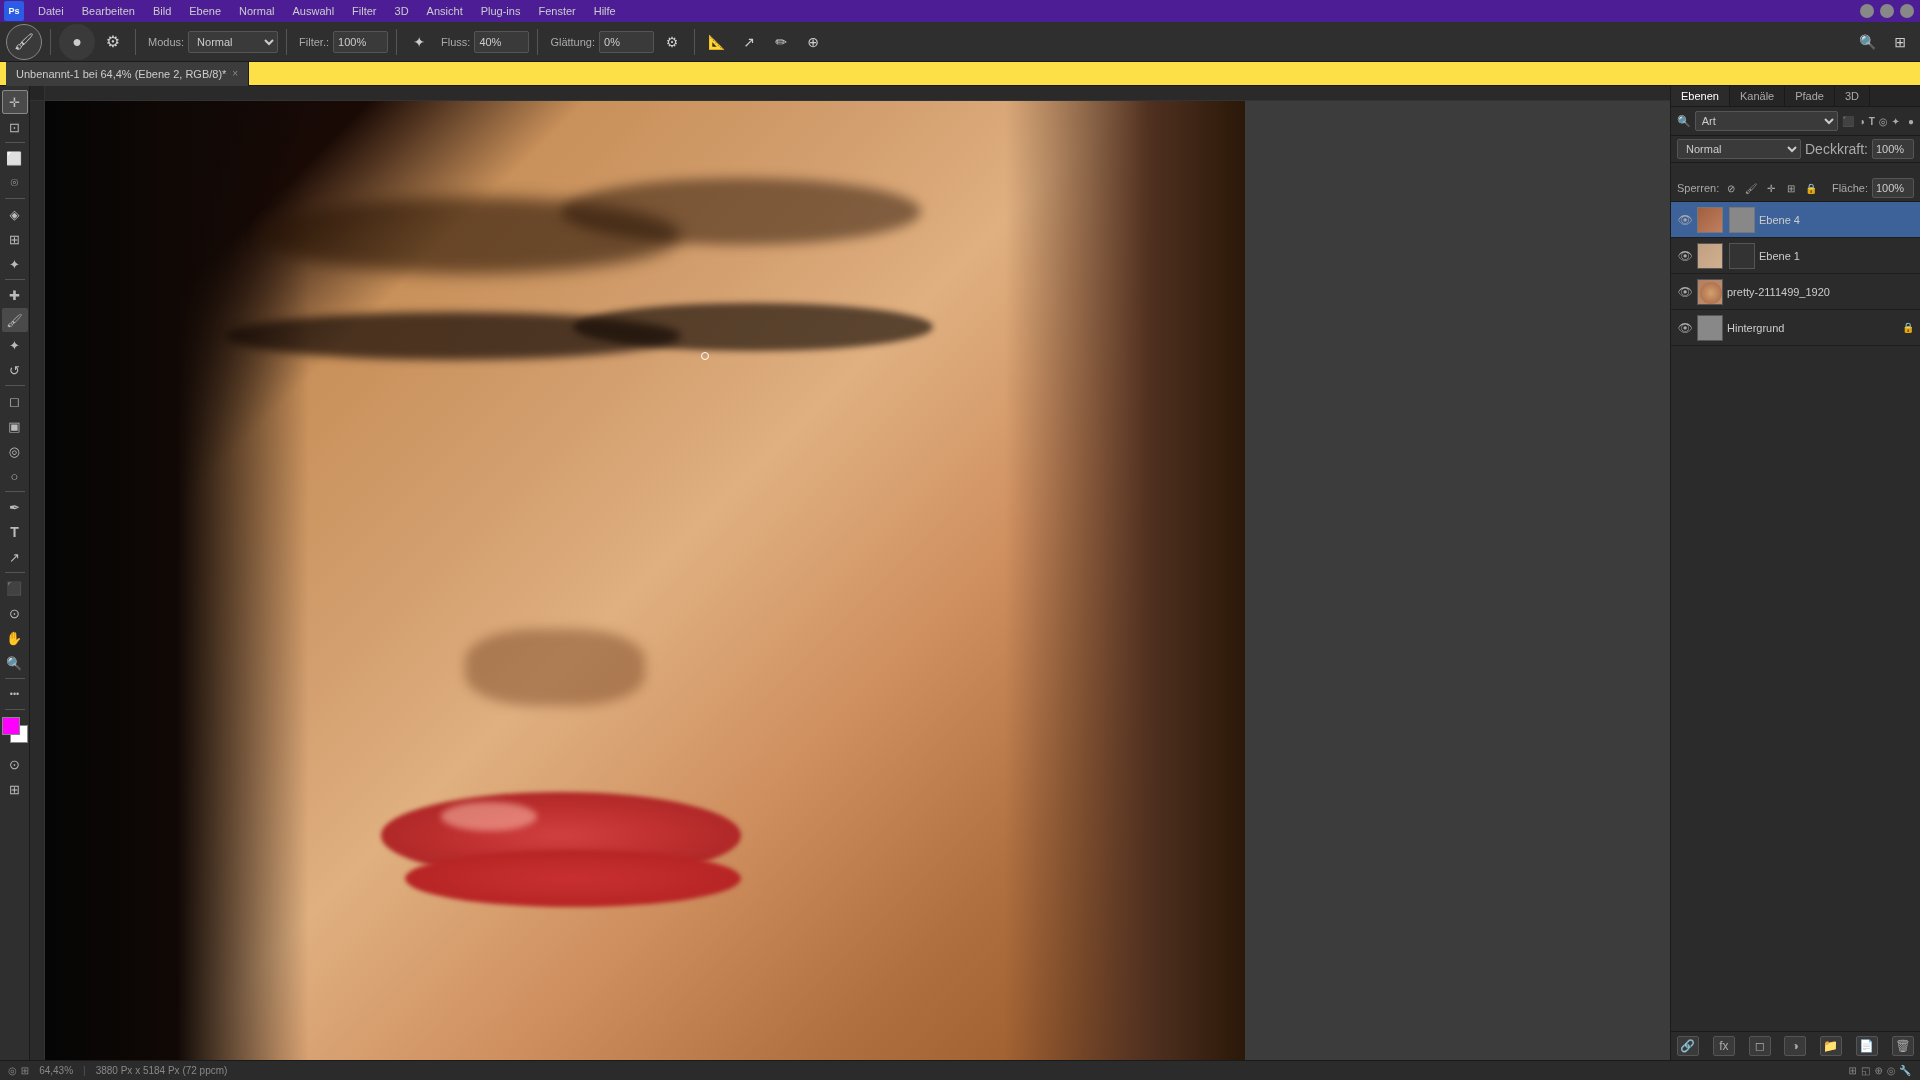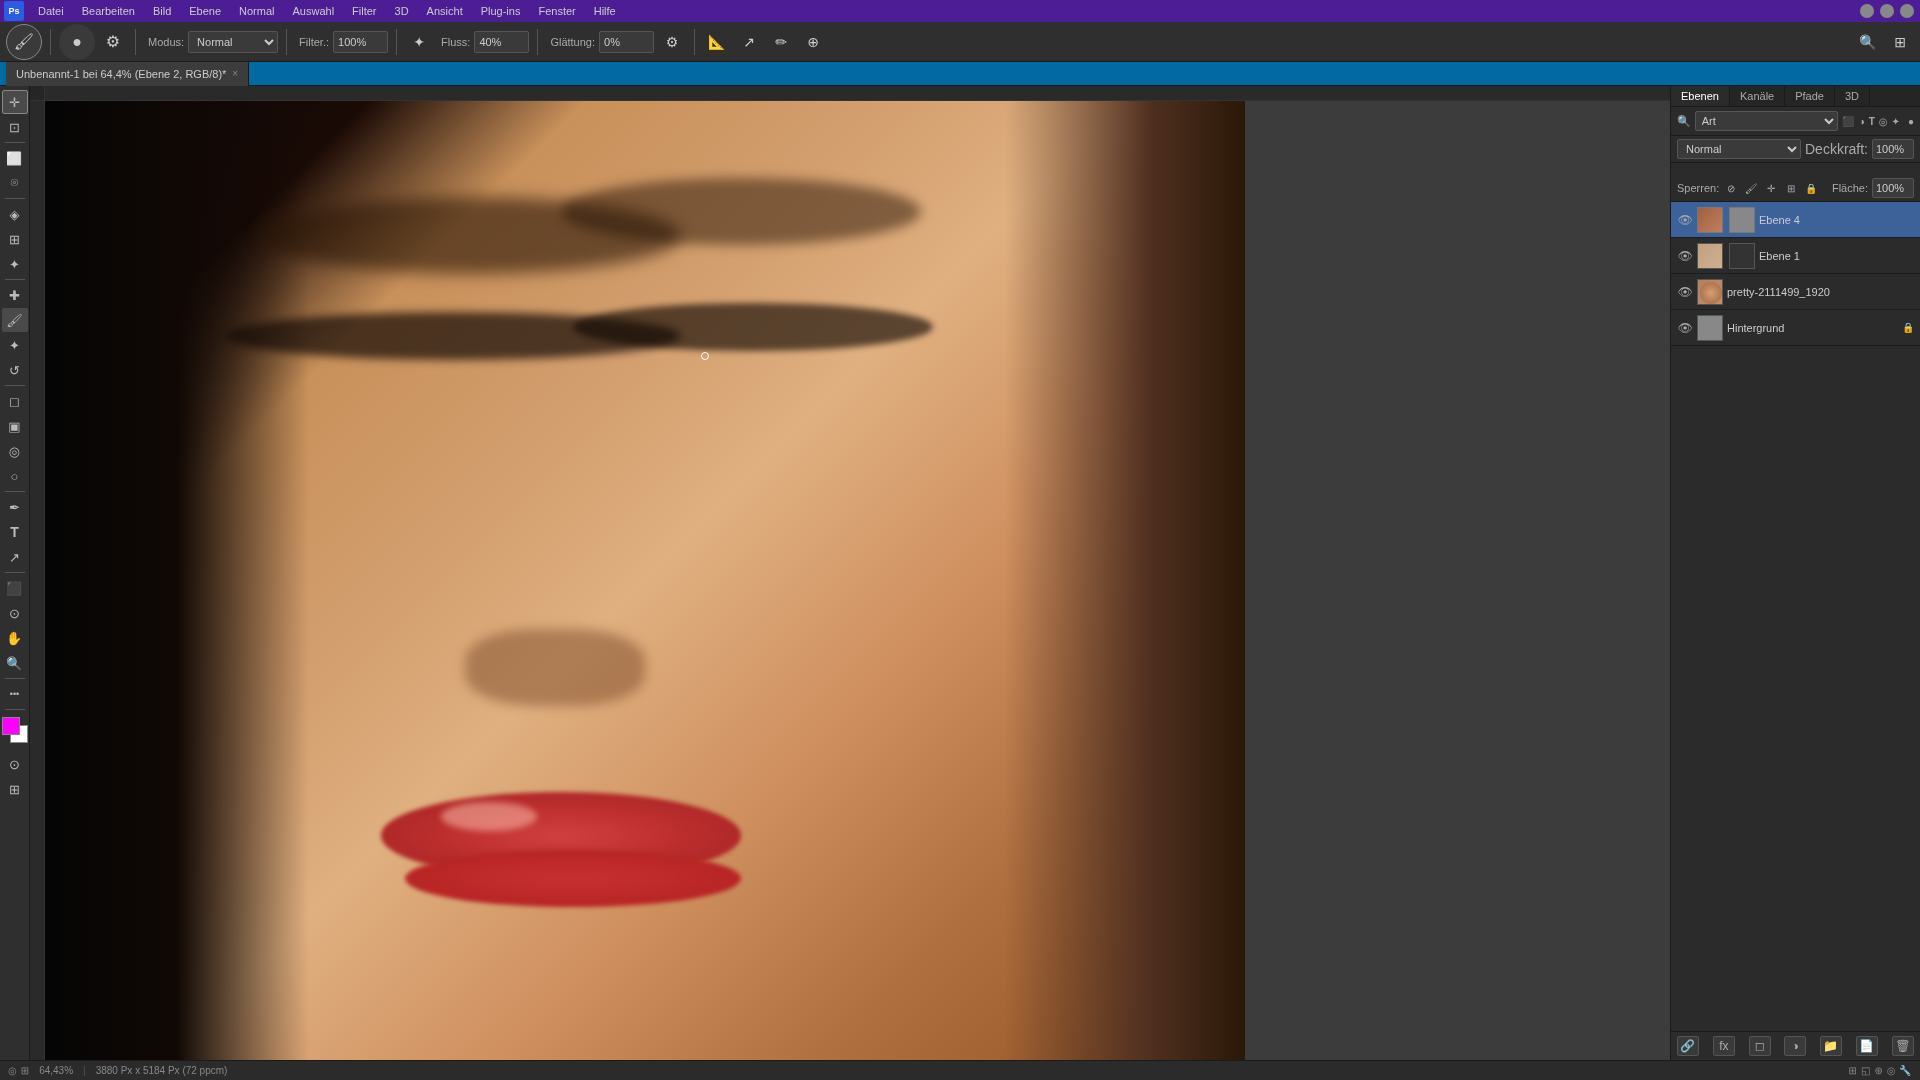--- a/index.html
+++ b/index.html
@@ -12,21 +12,21 @@
     
     #toolbar { display: flex; align-items: center; height: 40px; background: #2f2f2f; border-bottom: 1px solid #1a1a1a; padding: 0 6px; gap: 4px; }
     .toolbar-sep { width: 1px; height: 26px; background: #555; margin: 0 4px; }
     .toolbar-btn { width: 28px; height: 28px; display: flex; align-items: center; justify-content: center; background: transparent; border: 1px solid transparent; border-radius: 2px; cursor: pointer; color: #ccc; font-size: 14px; }
     .toolbar-btn.active { background: #444; border-color: #888; }
     .toolbar-label { font-size: 11px; color: #aaa; margin-left: 4px; }
     .toolbar-select { background: #3a3a3a; border: 1px solid #555; color: #ccc; font-size: 11px; height: 22px; padding: 0 4px; border-radius: 2px; cursor: pointer; }
     .toolbar-input { background: #3a3a3a; border: 1px solid #555; color: #ccc; font-size: 11px; height: 22px; padding: 0 4px; border-radius: 2px; width: 55px; }
 
     
-    #tabbar { display: flex; align-items: center; height: 24px; background: #0369a1; border-bottom: 1px solid #1a1a1a; padding-left: 6px; }
+    #tabbar { display: flex; align-items: center; height: 24px; background: #fde047; border-bottom: 1px solid #1a1a1a; padding-left: 6px; }
     .tab { display: flex; align-items: center; padding: 0 10px; height: 24px; background: #404040; border-right: 1px solid #1a1a1a; font-size: 11px; color: #ccc; cursor: pointer; gap: 6px; }
     .tab.active { background: #3c3c3c; }
     .tab-close { font-size: 10px; color: #888; cursor: pointer; }
 
     
     #main { display: flex; height: calc(1080px - 22px - 40px - 24px - 20px); }
 
     
     #toolbox { width: 30px; background: #2f2f2f; border-right: 1px solid #1a1a1a; display: flex; flex-direction: column; align-items: center; padding-top: 4px; gap: 1px; overflow: hidden; }
     .tool-btn { width: 26px; height: 24px; display: flex; align-items: center; justify-content: center; background: transparent; border: 1px solid transparent; border-radius: 2px; cursor: pointer; color: #bbb; font-size: 13px; }

